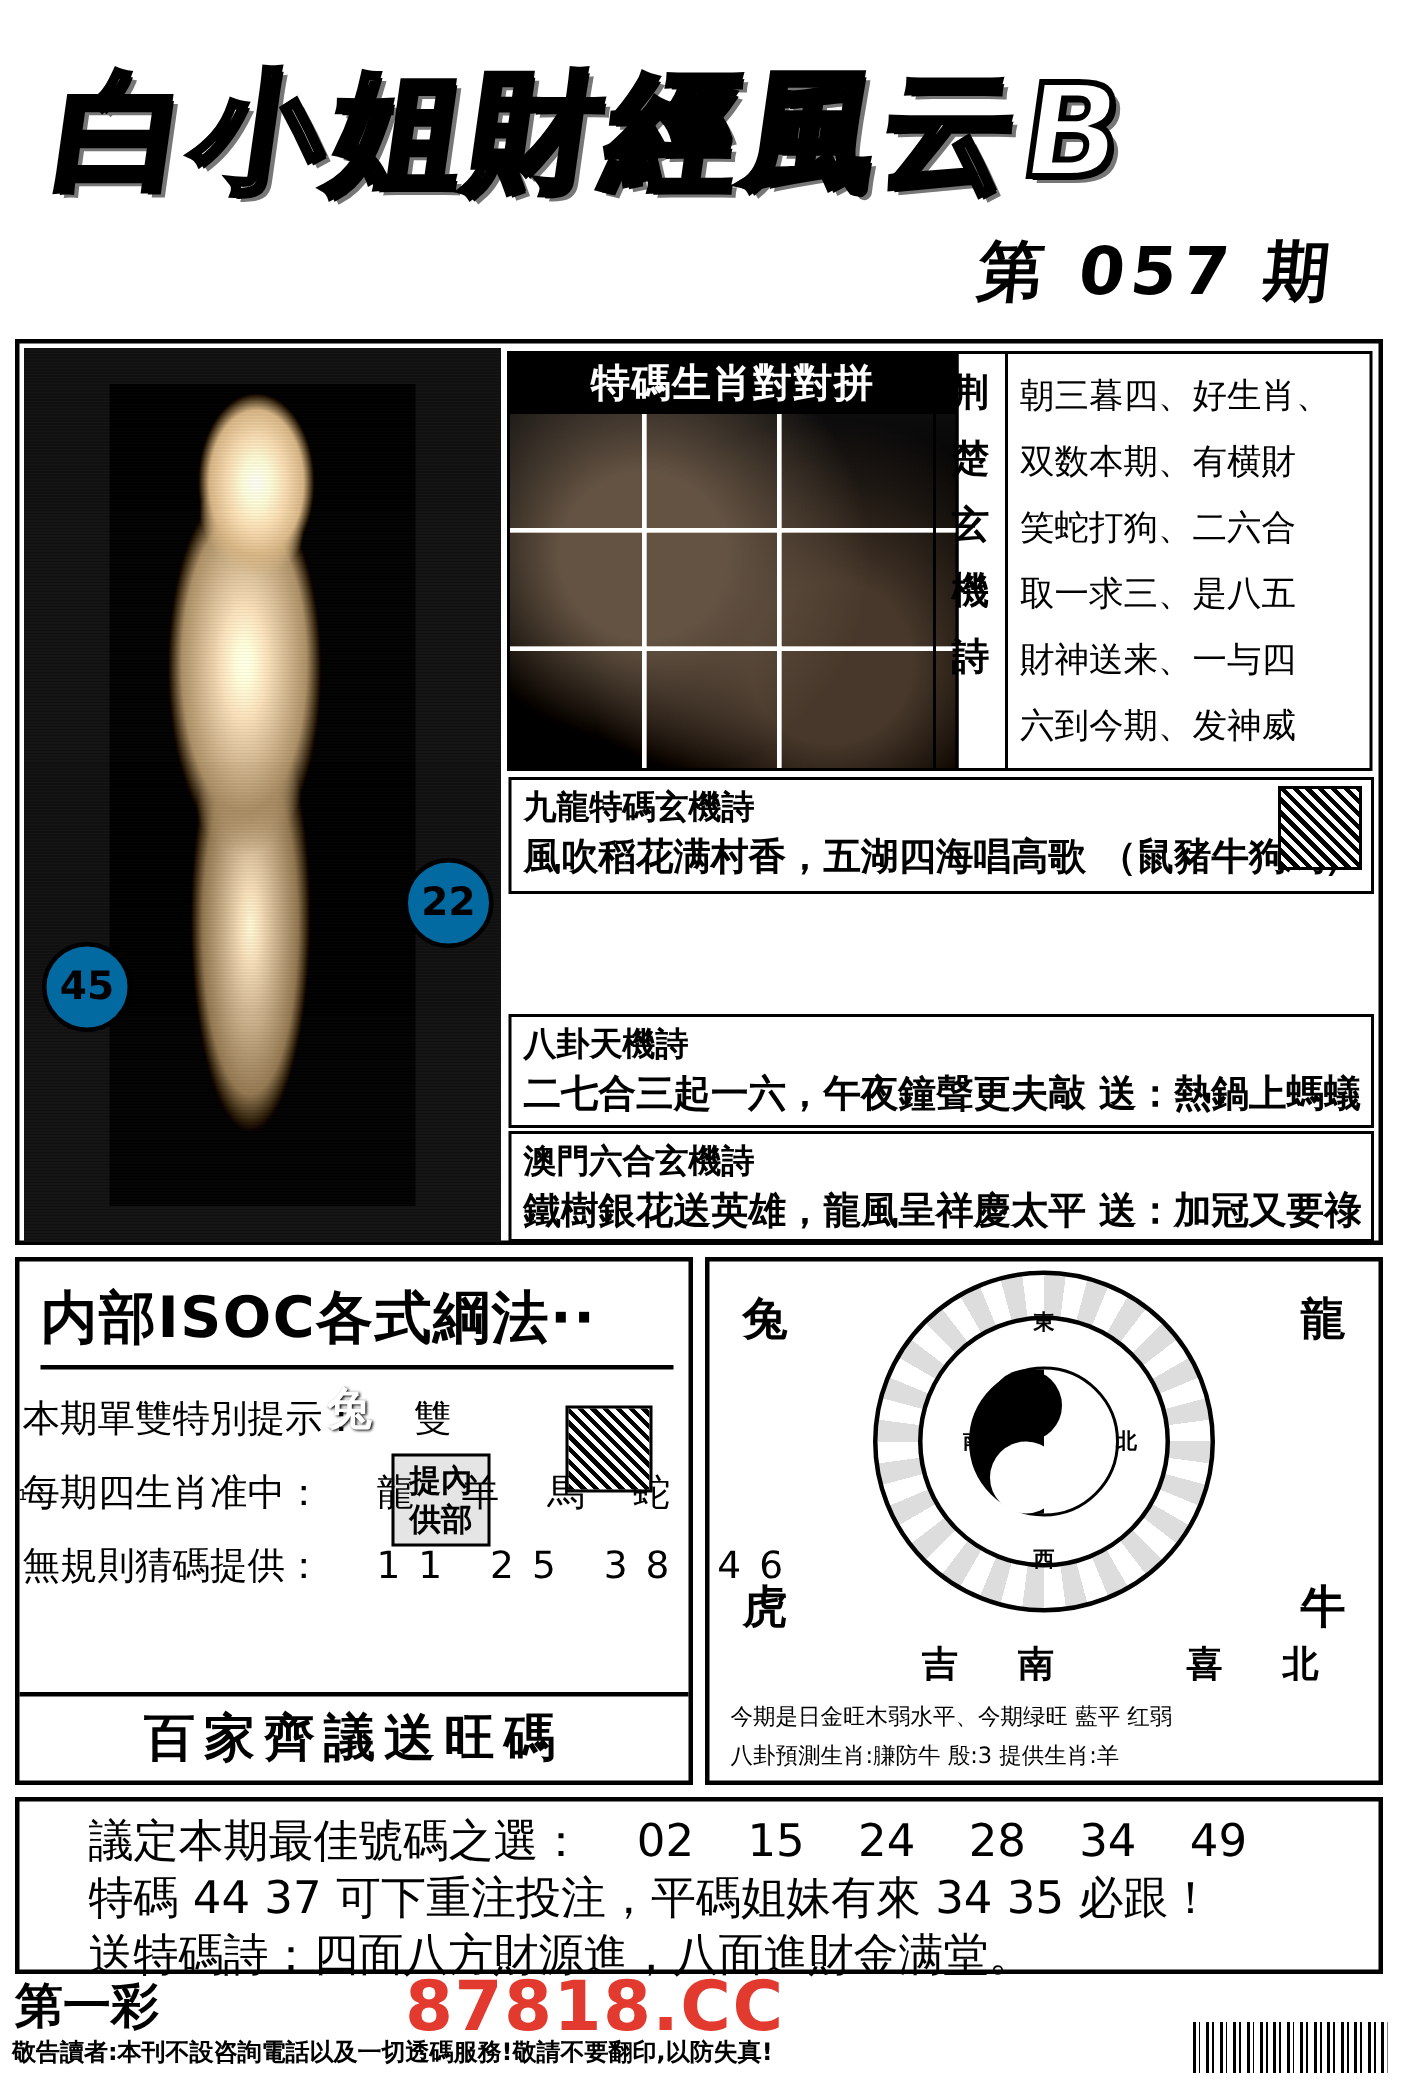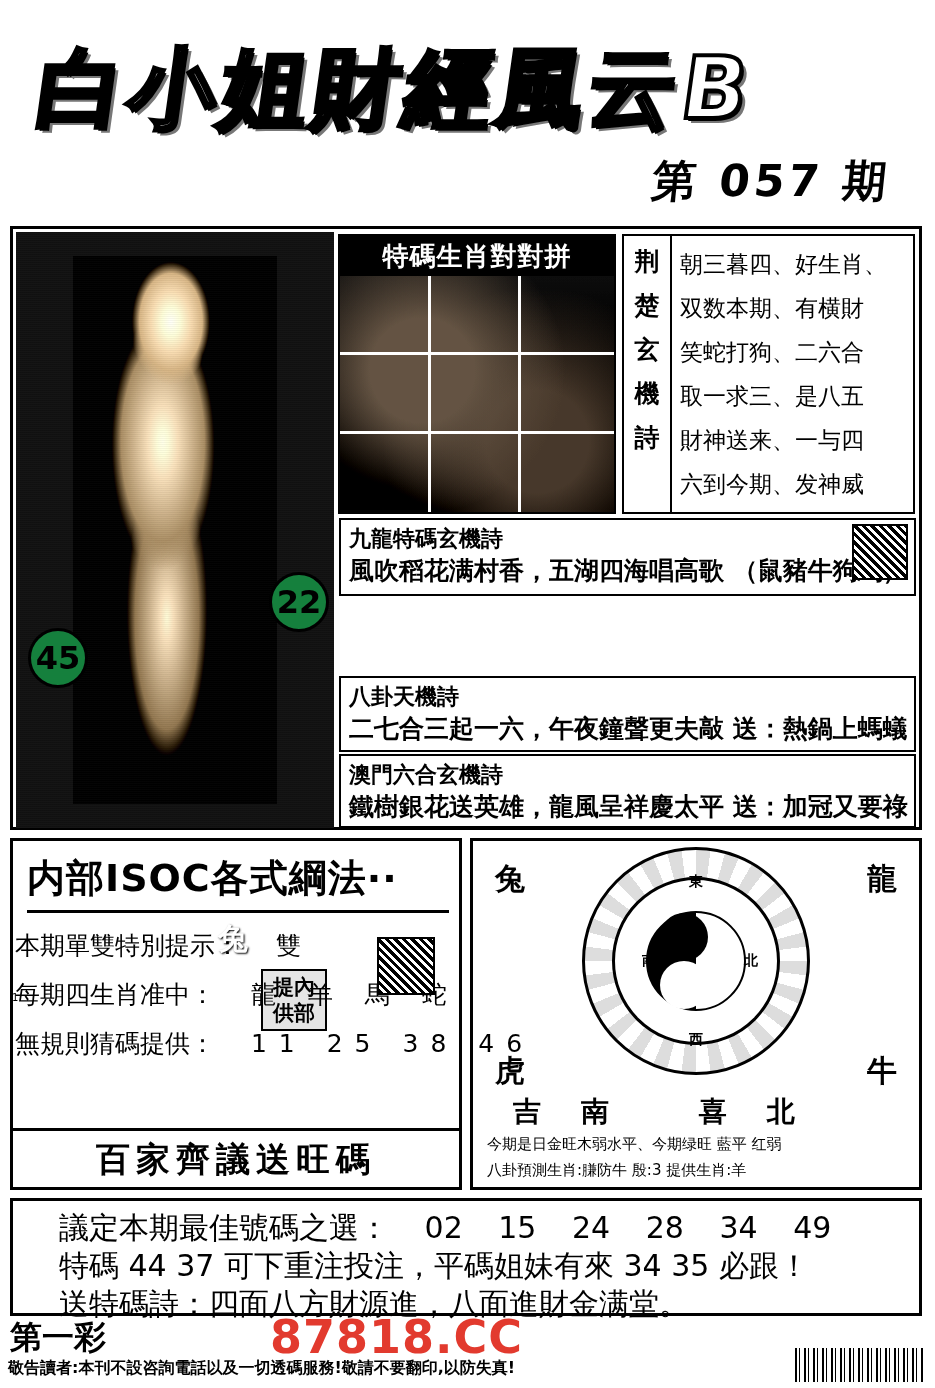--- a/index.html
+++ b/index.html
@@ -25,33 +25,33 @@
     background:#111;overflow:hidden;}
   .photo .figure{position:absolute;left:18%;top:4%;width:64%;height:92%;
     background:
       radial-gradient(ellipse 28% 16% at 48% 12%, #efe0c8 0%, #b9a07c 55%, rgba(20,18,16,0) 72%),
       radial-gradient(ellipse 34% 30% at 44% 34%, #e8d7bd 0%, #9d8869 60%, rgba(20,18,16,0) 78%),
       radial-gradient(ellipse 26% 34% at 46% 66%, #ddcbb0 0%, #8e7a5d 60%, rgba(20,18,16,0) 80%),
       radial-gradient(ellipse 50% 40% at 50% 50%, #3a332c 0%, #0c0b0a 80%);
     filter:contrast(165%) grayscale(18%);}
   .photo .grain{position:absolute;inset:0;opacity:.35;
     background:repeating-linear-gradient(0deg,rgba(255,255,255,.05) 0 1px,rgba(0,0,0,.12) 1px 2px);}
-  .ball{position:absolute;width:54px;height:54px;border-radius:50%;background:#15803d;border:3px solid #000;
-    display:flex;align-items:center;justify-content:center;font-size:32px;font-weight:bold;}
+  .ball{position:absolute;width:54px;height:54px;border-radius:50%;background:#0369a1;border:3px solid #000;
+    display:flex;align-items:center;justify-content:center;font-size:26px;font-weight:bold;}
   .ball-45{left:12px;top:396px;}
   .ball-22{left:253px;top:340px;}
   .photo-zodiac{position:absolute;left:205px;top:690px;font-size:30px;font-weight:bold;color:#fff;
     text-shadow:1px 1px 2px #000;}
   .photo-note{position:absolute;left:248px;top:740px;width:62px;background:#e5e5e5;border:2px solid #000;
     font-size:21px;font-weight:bold;line-height:26px;text-align:center;padding:3px 0;}
 
   
   .rightcol{position:absolute;left:321px;top:3px;width:585px;height:596px;}
 
-  .zodiacmatch{position:absolute;left:4px;top:2px;width:278px;height:280px;border:2px solid #000;box-sizing:border-box;background:#000000;}
+  .zodiacmatch{position:absolute;left:4px;top:2px;width:301px;height:280px;border:2px solid #000;box-sizing:border-box;background:#000000;}
   .zm-title{height:40px;line-height:40px;text-align:center;font-size:26px;font-weight:bold;
     background:#000;color:#fff;letter-spacing:1px;}
   .zm-grid{position:relative;height:236px;background:#2b2b2b;
     background-image:
       radial-gradient(circle at 30% 40%, #6d6257 0 22%, rgba(0,0,0,0) 60%),
       radial-gradient(circle at 72% 70%, #5a5047 0 20%, rgba(0,0,0,0) 60%),
       linear-gradient(#333,#111);
     filter:contrast(150%);}
   .zm-grid .vline{position:absolute;top:0;bottom:0;width:3px;background:#fff;}
   .zm-grid .hline{position:absolute;left:0;right:0;height:3px;background:#fff;}
@@ -90,21 +90,21 @@
   .bagua .ring2{position:absolute;inset:30px;border-radius:50%;border:3px solid #000;background:#fff;}
   .bagua .yy{position:absolute;inset:64px;border-radius:50%;
     background:linear-gradient(90deg,#000 50%,#fff 50%);border:2px solid #000;}
   .bagua .yy:before,.bagua .yy:after{content:"";position:absolute;left:25%;width:50%;height:50%;border-radius:50%;transform:translateX(-25%);}
   .bagua .yy:before{top:0;background:#000;}
   .bagua .yy:after{bottom:0;background:#fff;}
   .bagua .dirlabel{position:absolute;font-size:14px;font-weight:bold;}
   .corner{position:absolute;font-size:30px;font-weight:bold;}
   .c-tl{left:22px;top:18px;} .c-tr{right:22px;top:18px;}
   .c-bl{left:22px;top:210px;} .c-br{right:22px;top:210px;}
-  .mr-sub{position:absolute;left:0;right:0;top:252px;text-align:left;font-size:28px;font-weight:bold;letter-spacing:40px;text-indent:40px;}
+  .mr-sub{position:absolute;left:0;right:0;top:252px;text-align:right;font-size:24px;font-weight:bold;letter-spacing:40px;text-indent:40px;}
   .mr-line{position:absolute;left:14px;right:14px;font-size:15px;white-space:nowrap;}
   .mr-l1{top:294px;} .mr-l2{top:320px;}
 
   
   .bottom{position:absolute;left:10px;top:1198px;width:912px;height:118px;border:3px solid #000;box-sizing:border-box;padding:8px 14px;}
   .bt-line{font-size:30px;line-height:38px;white-space:nowrap;margin-left:32px;}
   .bt-line .sp{display:inline-block;width:26px;}
 
   .footer-red{position:absolute;left:0;top:1316px;width:935px;height:40px;}
   .fr-left{position:absolute;left:10px;top:0;font-size:32px;font-weight:bold;color:#000;}

